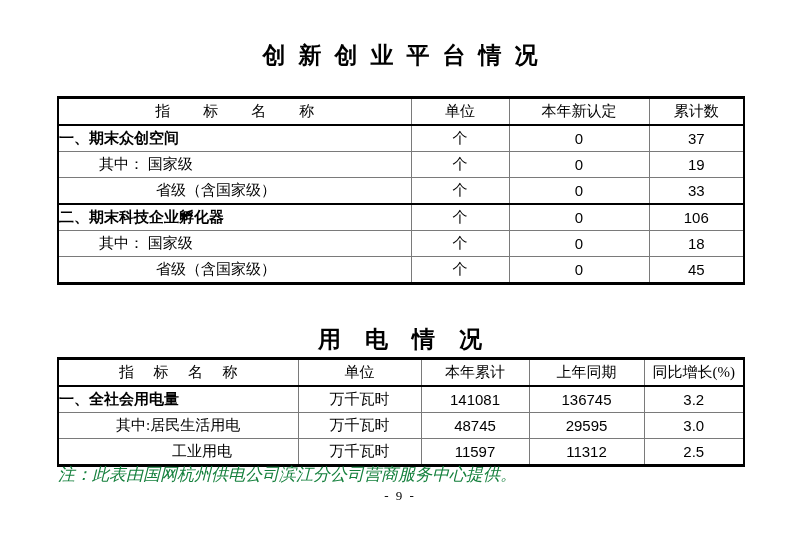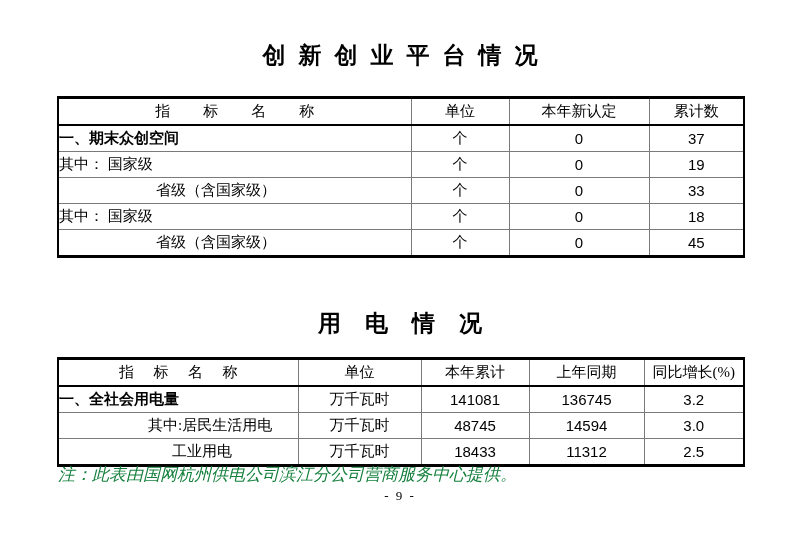--- a/index.html
+++ b/index.html
@@ -17,21 +17,21 @@
     left: 0;
     width: 800px;
     text-align: center;
     font-family: "Liberation Sans", sans-serif;
     font-weight: bold;
     font-size: 23px;
     color: #000;
     white-space: nowrap;
   }
   .title-1 { top: 40px; letter-spacing: 13px; text-indent: 13px; }
-  .title-2 { top: 308px; letter-spacing: 24px; text-indent: 24px; }
+  .title-2 { top: 324px; letter-spacing: 24px; text-indent: 24px; }
 
   table.stat {
     position: absolute;
     left: 57px;
     width: 686px;
     border-collapse: collapse;
     table-layout: fixed;
     border: 2px solid #000;
     border-top-width: 3px;
     border-bottom-width: 3px;
@@ -53,23 +53,23 @@
     text-align: center;
     font-family: "Liberation Serif", serif;
     margin-left: 20px;
   }
   .t1 th.spread { letter-spacing: 2.2em; text-indent: 2.2em; }
   .t2 th.spread { letter-spacing: 1.3em; text-indent: 1.3em; }
 
   tr.section-row td { border-top: 2px solid #000; }
   td.label { text-align: left; padding-left: 5px; font-family: "Liberation Serif", serif; }
   td.label.bold { font-weight: bold; margin-left: 20px; }
-  .t1 td.ind1 { }
+  .t1 td.ind1 { padding-left: 40px; }
   .t1 td.ind2 { padding-left: 97px; }
-  .t2 td.ind1 { padding-left: 89px; }
+  .t2 td.ind1 { padding-left: 57px; }
   .t2 td.ind2 { padding-left: 113px; }
   td.center { text-align: center; }
   td.num { font-family: "Liberation Sans", sans-serif; font-size: 15px; }
 
   .footnote {
     position: absolute;
     left: 58px;
     top: 463px;
     font-family: "Liberation Serif", serif;
     font-style: italic;
@@ -120,20 +120,26 @@
         <td class="label ind1">其中： 国家级</td>
         <td class="center">个</td>
         <td class="center num">0</td>
         <td class="center num">19</td>
       </tr>
       <tr>
         <td class="label ind2">省级（含国家级）</td>
         <td class="center">个</td>
         <td class="center num">0</td>
         <td class="center num">33</td>
+      </tr>
+      <tr class="section-row">
+        <td class="label bold">二、期末科技企业孵化器</td>
+        <td class="center">个</td>
+        <td class="center num">0</td>
+        <td class="center num">106</td>
       </tr>
       <tr>
         <td class="label ind1">其中： 国家级</td>
         <td class="center">个</td>
         <td class="center num">0</td>
         <td class="center num">18</td>
       </tr>
       <tr>
         <td class="label ind2">省级（含国家级）</td>
         <td class="center">个</td>
@@ -167,27 +173,27 @@
         <td class="label bold">一、全社会用电量</td>
         <td class="center">万千瓦时</td>
         <td class="center num">141081</td>
         <td class="center num">136745</td>
         <td class="center num">3.2</td>
       </tr>
       <tr>
         <td class="label ind1">其中:居民生活用电</td>
         <td class="center">万千瓦时</td>
         <td class="center num">48745</td>
-        <td class="center num">14594</td>
+        <td class="center num">29595</td>
         <td class="center num">3.0</td>
       </tr>
       <tr>
         <td class="label ind2">工业用电</td>
         <td class="center">万千瓦时</td>
-        <td class="center num">18433</td>
+        <td class="center num">11597</td>
         <td class="center num">11312</td>
         <td class="center num">2.5</td>
       </tr>
     </tbody>
   </table>
 
   <div class="footnote">注：此表由国网杭州供电公司滨江分公司营商服务中心提供。</div>
 
   <div class="page-number">- 9 -</div>
 

